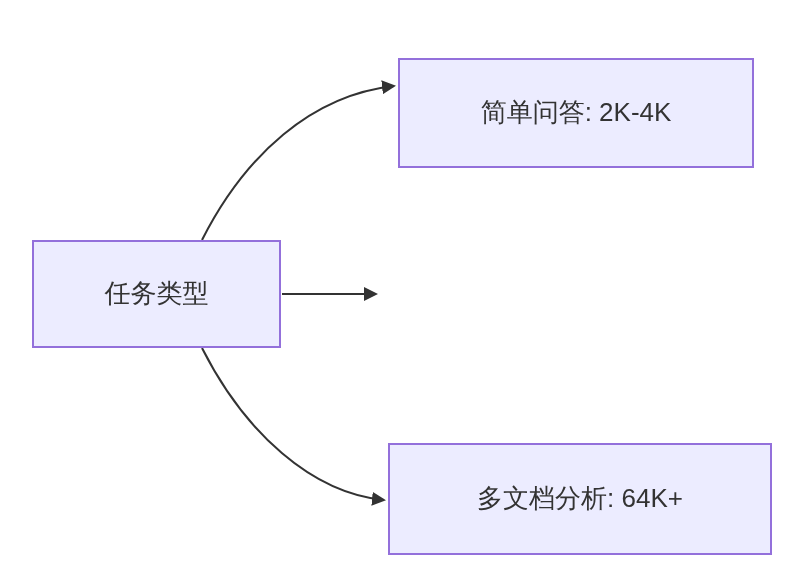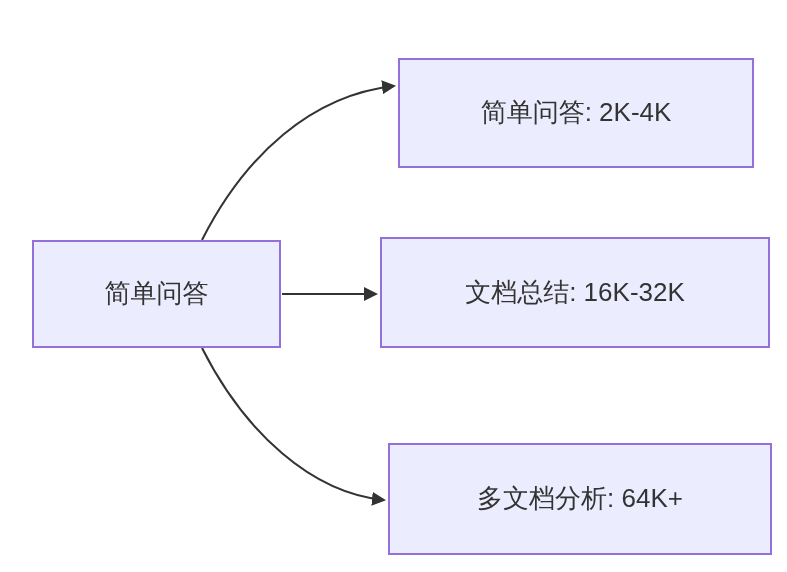--- a/index.html
+++ b/index.html
@@ -57,21 +57,20 @@
     <defs>
       <marker id="arrowhead" viewBox="0 0 14 14" refX="12" refY="7" markerWidth="14" markerHeight="14" markerUnits="userSpaceOnUse" orient="auto">
         <path class="arrowhead" d="M0,0 L14,7 L0,14 Z"></path>
       </marker>
     </defs>
     <path class="edge" d="M202,240 C245,155 312,95 394,86" marker-end="url(#arrowhead)"></path>
     <path class="edge" d="M282,294 L376,294" marker-end="url(#arrowhead)"></path>
     <path class="edge" d="M202,348 C245,433 312,493 384,500" marker-end="url(#arrowhead)"></path>
   </svg>
 
-  <div class="node" style="left:32px; top:240px; width:249px; height:108px;">简单问答</div>
+  <div class="node" style="left:32px; top:240px; width:249px; height:108px;">任务类型</div>
 
   <div class="node" style="left:398px; top:30px; width:356px; height:110px;margin-top:28px;">简单问答: 2K-4K</div>
 
-  <div class="node" style="left:380px; top:237px; width:390px; height:111px;">文档总结: 16K-32K</div>
 
   <div class="node" style="left:388px; top:443px; width:384px; height:112px;">多文档分析: 64K+</div>
 
 </div>
 
 </body></html>

